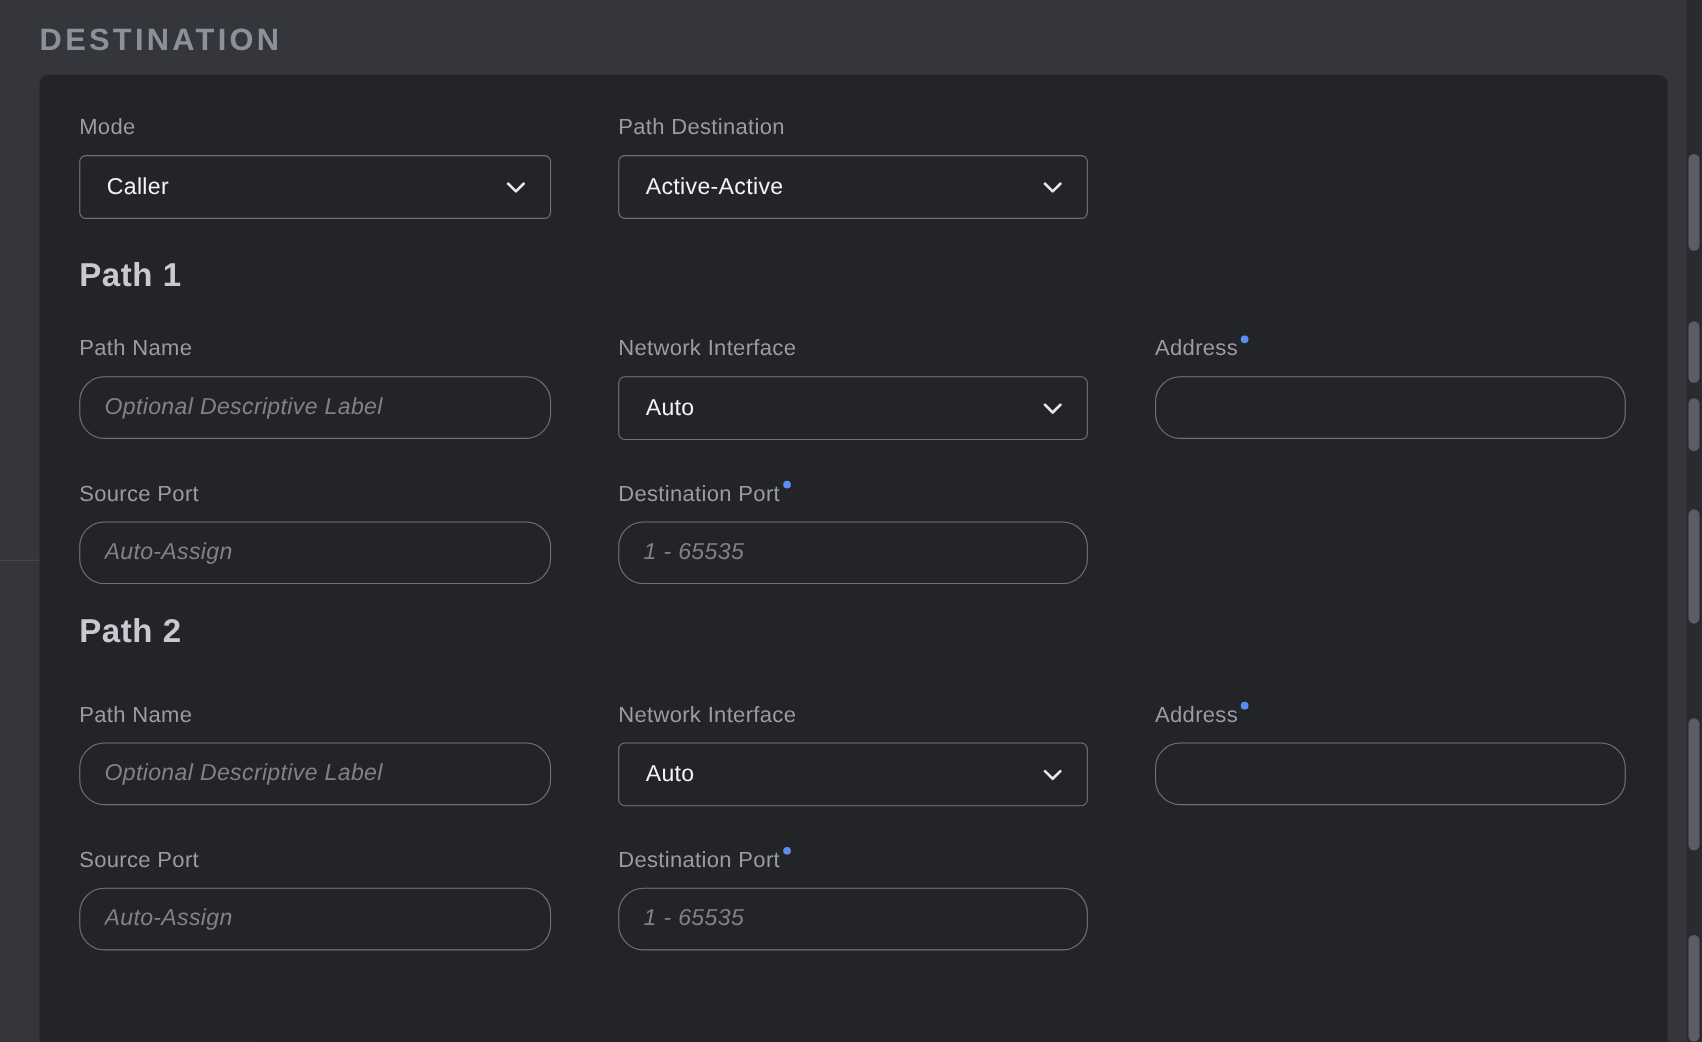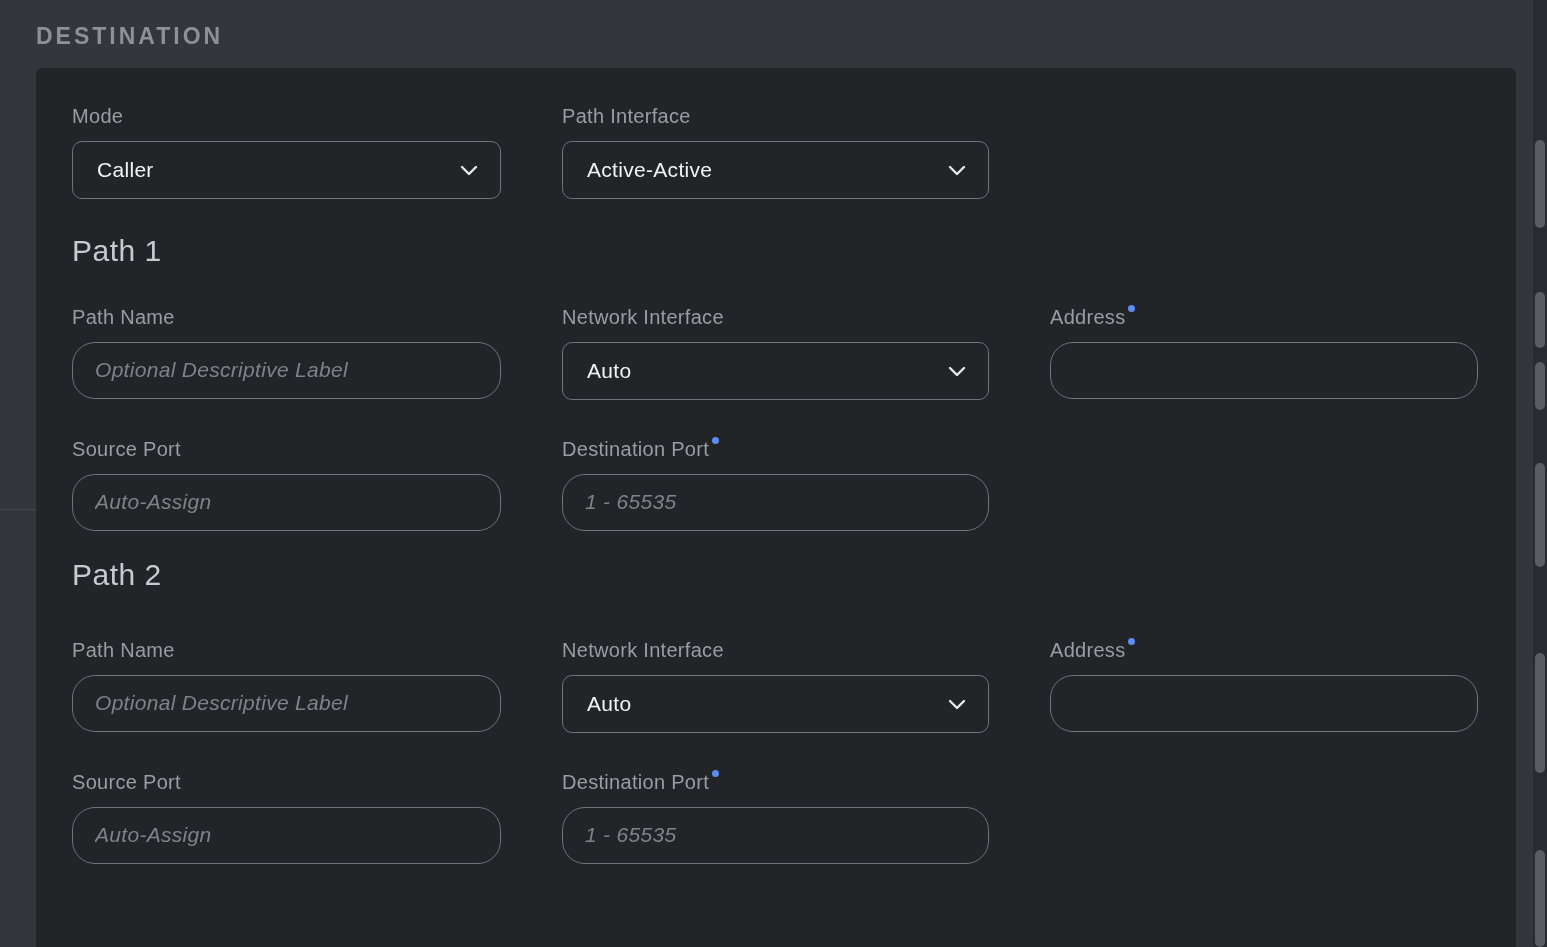--- a/index.html
+++ b/index.html
@@ -10,21 +10,21 @@
   }
   *{box-sizing:border-box;margin:0;padding:0;}
   html,body{width:1547px;height:947px;overflow:hidden;}
   body{
     position:relative;
     background:var(--bg);
     font-family:"Liberation Sans", sans-serif;
   }
   .section-title{
     position:absolute;left:36px;top:24px;
-    font-size:23px;font-weight:700;letter-spacing:3px;
+    font-size:28px;font-weight:700;letter-spacing:3px;
     color:var(--section-title);line-height:24px;
   }
   .seam{
     position:absolute;left:0;top:509px;width:36px;height:1px;
     background:var(--seam);
   }
   .card{
     position:absolute;left:36px;top:68px;width:1480px;height:912px;
     background:var(--card);border-radius:8px;padding-left:48px;
   }
@@ -37,36 +37,36 @@
     display:inline-block;width:7px;height:7px;border-radius:50%;
     background:var(--required-dot);margin-left:3px;vertical-align:top;
     position:relative;top:-1px;
   }
   .control{
     width:100%;height:58px;border:1px solid var(--input-border);
     border-radius:6px;background:transparent;
   }
   .select{
     display:flex;align-items:center;justify-content:space-between;
-    padding:0 22px 0 24px;cursor:pointer;border-radius:10px;
+    padding:0 22px 0 24px;cursor:pointer;
   }
   .select .value{
     color:var(--value);font-size:21px;font-weight:500;letter-spacing:0.3px;
   }
   .select .chev{flex:0 0 auto;color:#e9eaee;}
   input.control{
     height:57px;padding:0 22px;color:var(--value);font-size:20px;
     font-family:"Liberation Sans", sans-serif;outline:none;border-radius:23px;
   }
   input.control::placeholder{
     color:var(--placeholder);font-style:italic;font-size:21px;letter-spacing:0.3px;
   }
   .path-heading{
     position:absolute;left:36px;font-size:30px;line-height:34px;
-    color:var(--heading);font-weight:400;letter-spacing:0.5px;
+    color:var(--heading);font-weight:700;letter-spacing:0.5px;
   }
   
   .col1{left:36px;width:429px;}
   .col2{left:526px;width:427px;}
   .col3{left:1014px;width:428px;}
   
   .row-top{top:37px;}
   .row-a{top:238px;}
   .row-b{top:370px;}
   .row-c{top:571px;}
@@ -95,21 +95,21 @@
     <span class="label">Mode</span>
     <div class="control select" role="button">
       <span class="value">Caller</span>
       <svg class="chev" width="18" height="11" viewBox="0 0 18 11">
           <path d="M2 2 L9 9 L16 2" fill="none" stroke="currentColor" stroke-width="2.4" stroke-linecap="round" stroke-linejoin="round"></path>
         </svg>
     </div>
   </div>
 
   <div class="group col2 row-top">
-    <span class="label">Path Interface</span>
+    <span class="label">Path Destination</span>
     <div class="control select" role="button">
       <span class="value">Active-Active</span>
       <svg class="chev" width="18" height="11" viewBox="0 0 18 11">
           <path d="M2 2 L9 9 L16 2" fill="none" stroke="currentColor" stroke-width="2.4" stroke-linecap="round" stroke-linejoin="round"></path>
         </svg>
     </div>
   </div>
 
   <div class="path-heading heading-1">Path 1</div>
 

